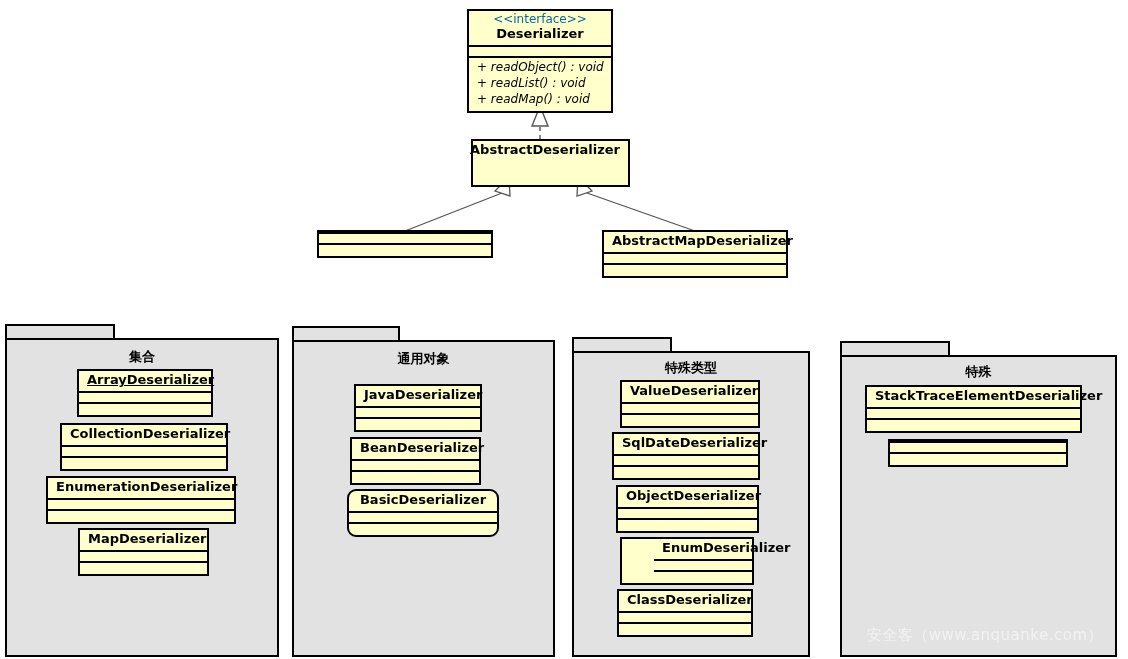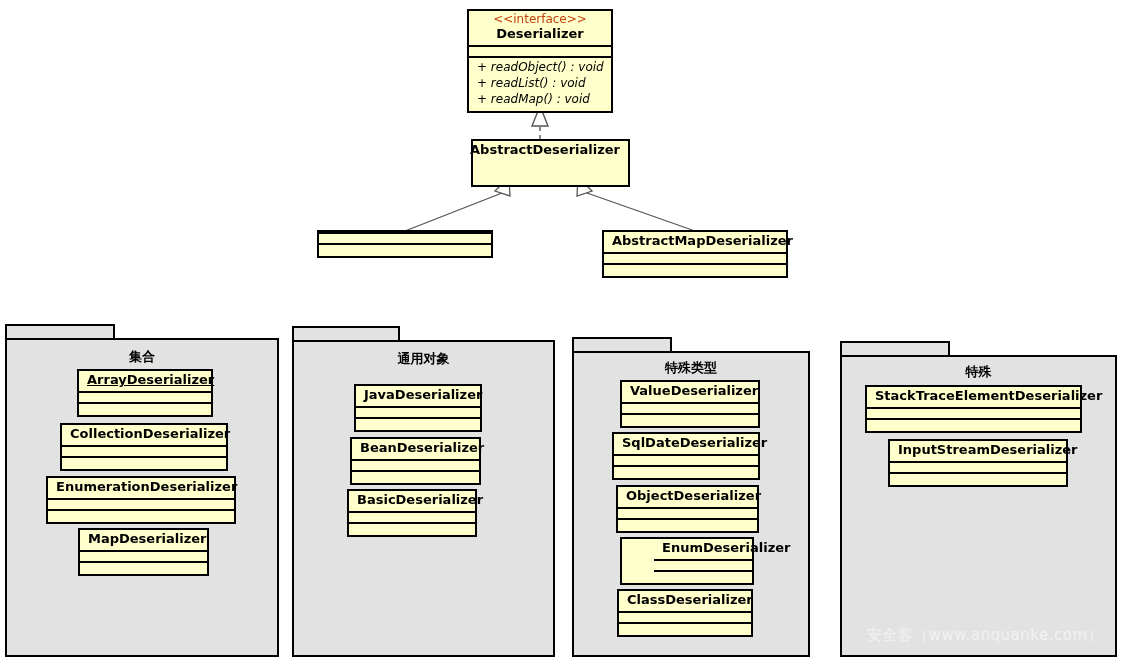--- a/index.html
+++ b/index.html
@@ -24,21 +24,21 @@
   .uml-head{
     padding:2px 8px 3px 8px;
     text-align:center;
     line-height:1.15;
   }
   .stereotype{
     display:block;
     font-size:12px;
     font-style:normal;
     font-weight:normal;
-    color:#c2410c;
+    color:#0369a1;
     letter-spacing:0px;
   }
   .cname{
     display:block;
     font-size:13px;
     font-weight:bold;
     color:#000000;
     white-space:nowrap;
   }
   .uml-attrs,.uml-ops{
@@ -209,21 +209,21 @@
     </div>
 
     <div class="uml-class" style="left:58px;top:111px;width:131px;">
       <div class="uml-head">
         <span class="cname">BeanDeserializer</span>
       </div>
       <div class="uml-attrs"></div>
       <div class="uml-ops"></div>
     </div>
 
-    <div class="uml-class" style="left:55px;top:163px;width:130px;">
+    <div class="uml-class" style="left:55px;top:163px;width:152px;border-radius:9px;">
       <div class="uml-head">
         <span class="cname">BasicDeserializer</span>
       </div>
       <div class="uml-attrs"></div>
       <div class="uml-ops"></div>
     </div>
 
   </div>
 
   <div class="uml-package" style="left:572px;top:337px;width:238px;height:320px;">
@@ -279,23 +279,20 @@
 
     <div class="uml-class" style="left:25px;top:44px;width:217px;">
       <div class="uml-head">
         <span class="cname">StackTraceElementDeserializer</span>
       </div>
       <div class="uml-attrs"></div>
       <div class="uml-ops"></div>
     </div>
 
     <div class="uml-class" style="left:48px;top:98px;width:180px;">
-      <div class="uml-head">
-        <span class="cname">InputStreamDeserializer</span>
-      </div>
       <div class="uml-attrs"></div>
       <div class="uml-ops"></div>
     </div>
 
     <div class="watermark">安全客（www.anquanke.com）</div>
   </div>
 
 </div>
 
 </body></html>

